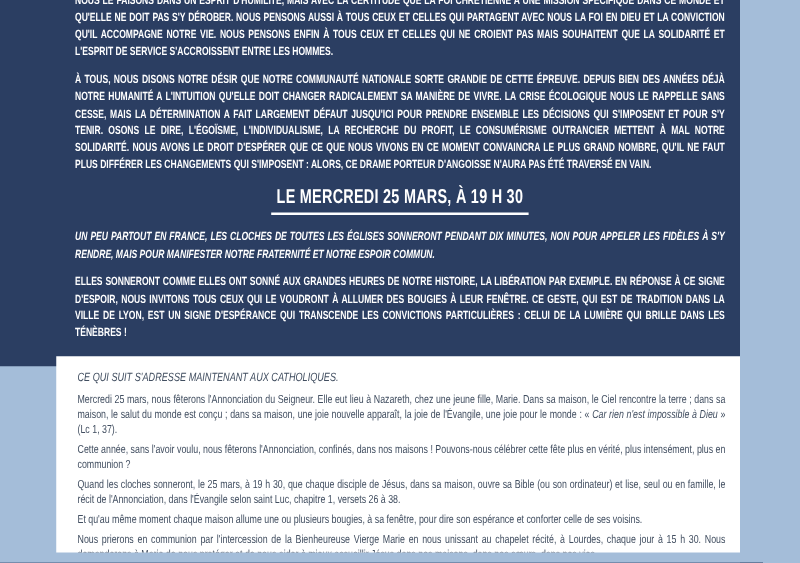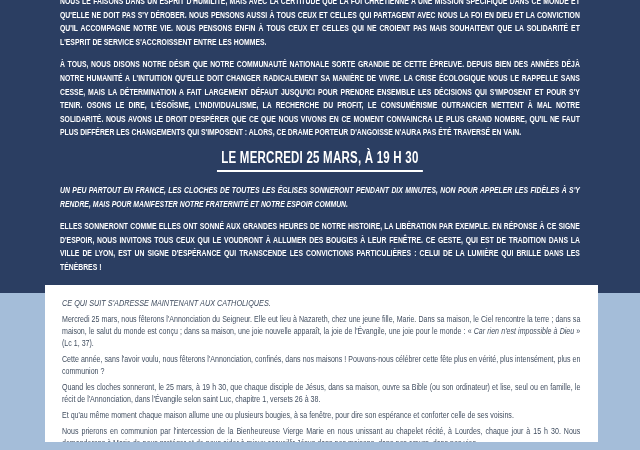--- a/index.html
+++ b/index.html
@@ -5,21 +5,21 @@
   :root{
     --navy:#2b3e62;
     --lightblue:#a4bdd9;
     --card:#ffffff;
     --ink:#414e60;
     --white-text:#ffffff;
   }
   *{margin:0;padding:0;box-sizing:border-box;}
   html,body{width:640px;height:450px;overflow:hidden;}
   body{font-family:"Liberation Sans",sans-serif;background:var(--lightblue);}
-  #page{position:relative;width:640px;height:450px;overflow:hidden;background:var(--lightblue);}
+  #page{position:relative;width:592px;height:450px;overflow:hidden;background:var(--lightblue);}
 
   
   .statement{
     position:absolute;left:0;top:0;width:640px;height:293px;
     background:var(--navy);overflow:hidden;
   }
   .statement-inner{
     position:absolute;left:60px;top:0;
     width:722px;transform:scaleX(0.72);transform-origin:0 0;
     color:var(--white-text);

